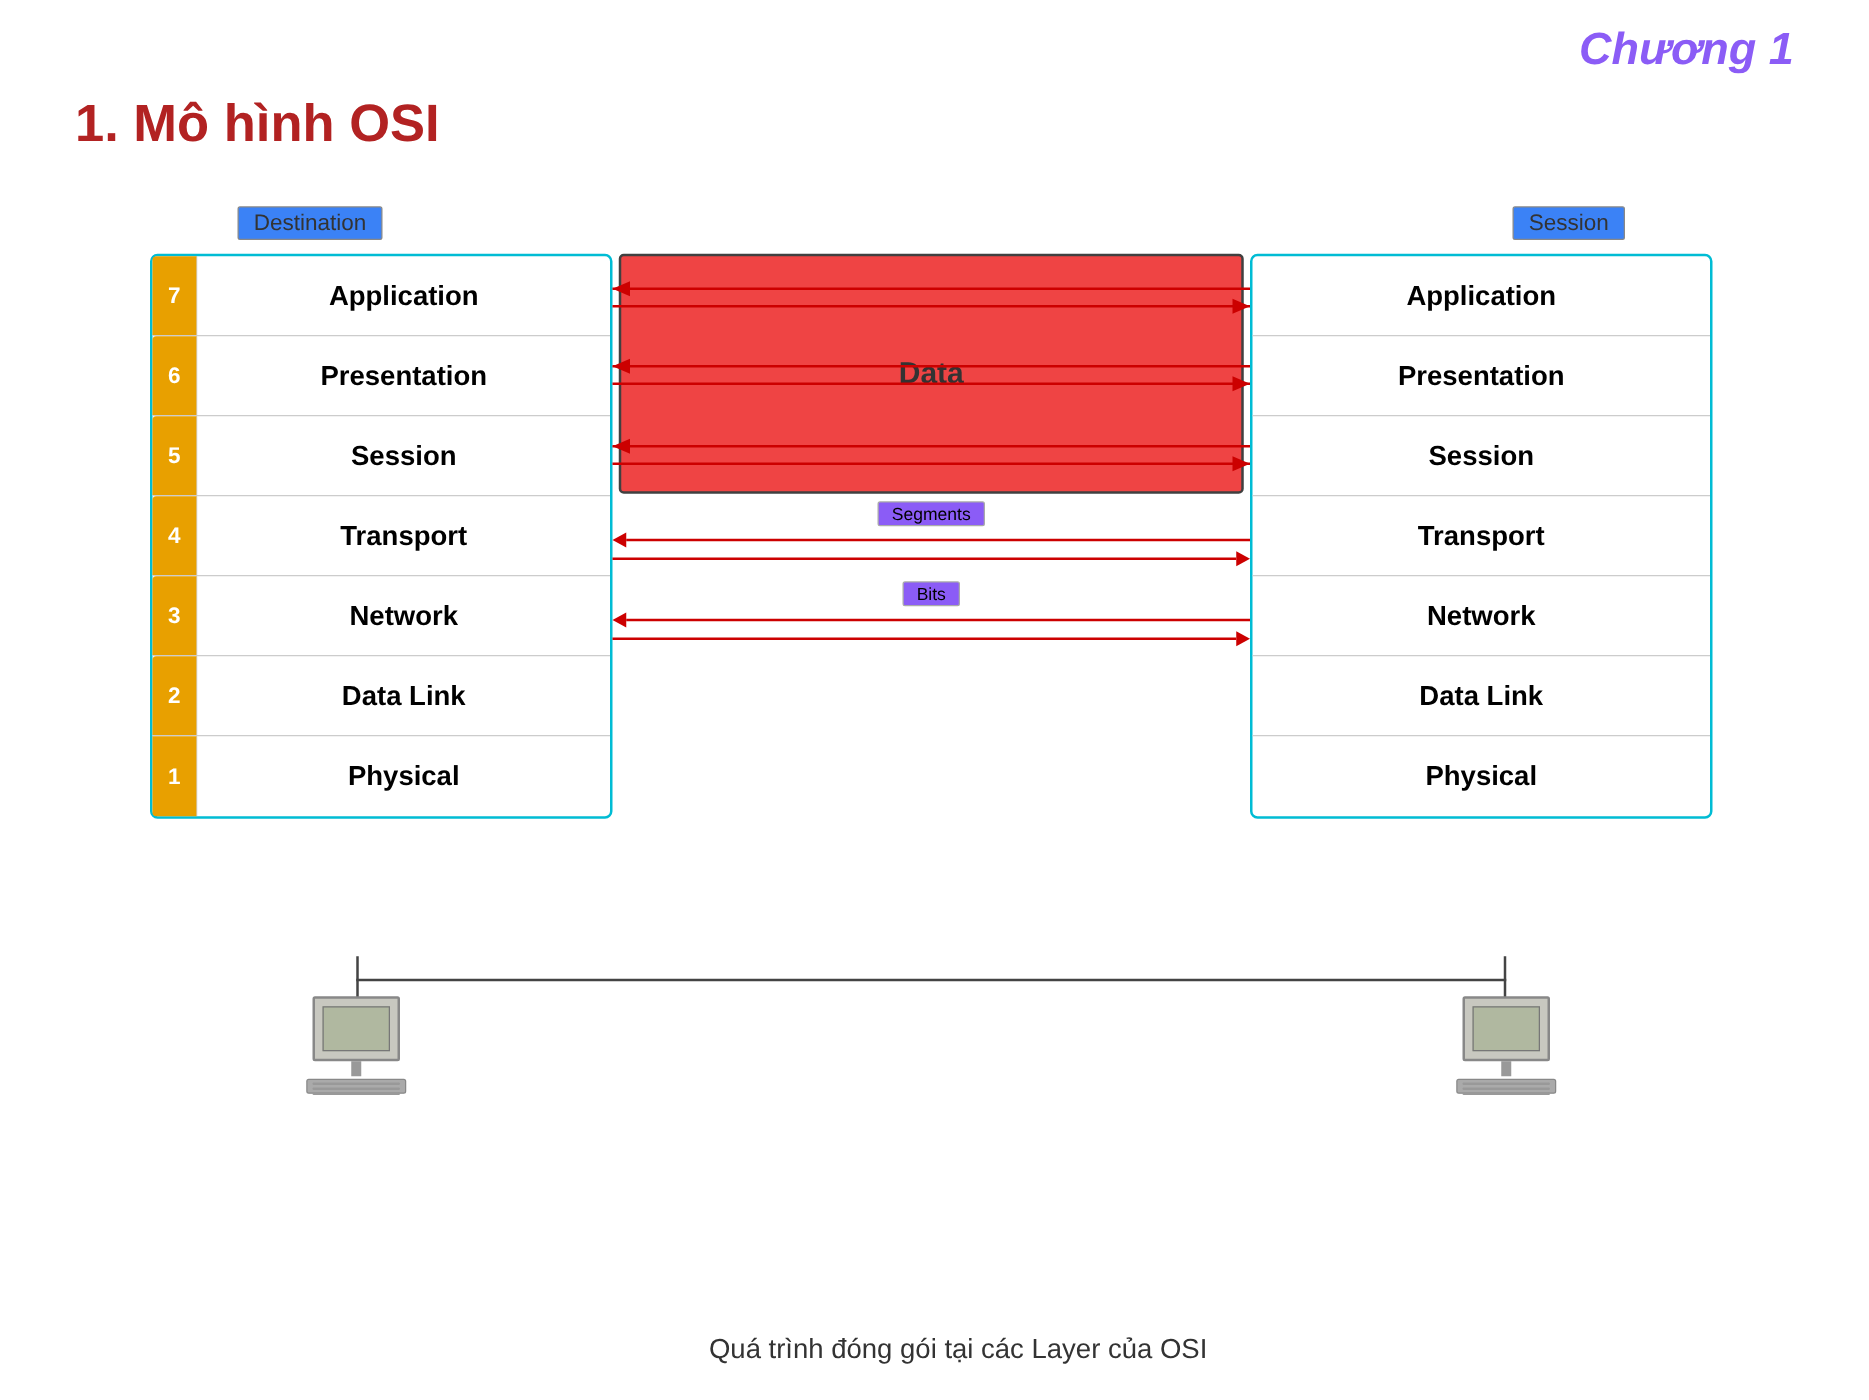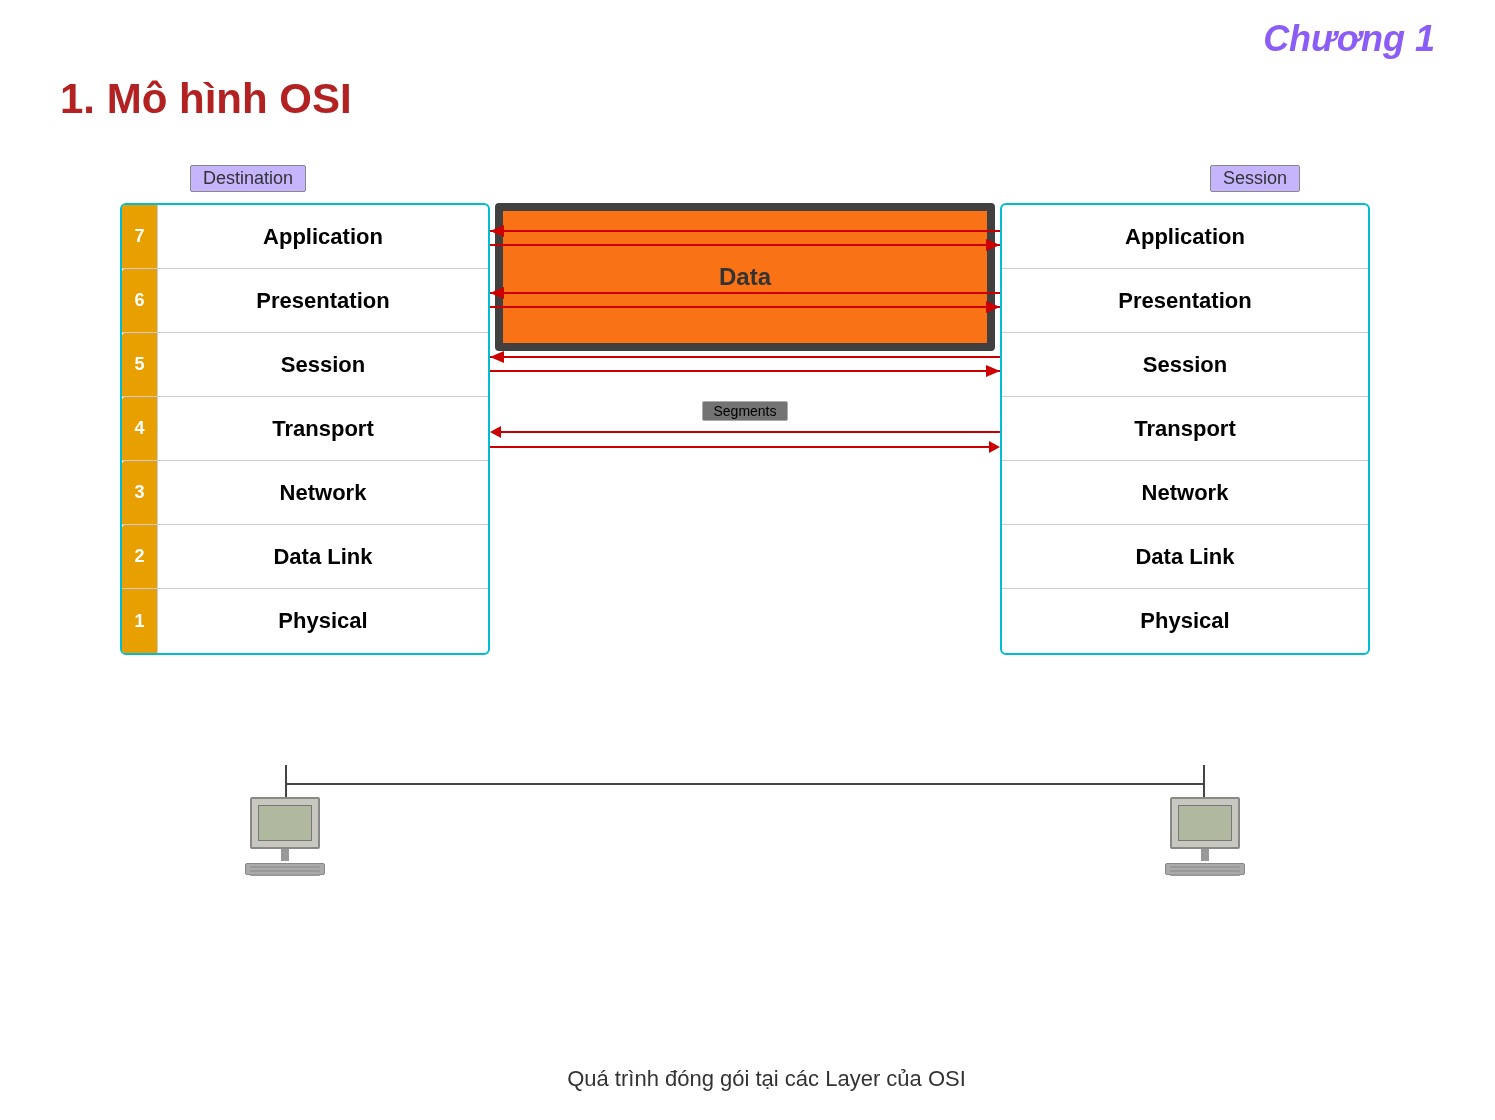--- a/index.html
+++ b/index.html
@@ -43,21 +43,21 @@
     }
 
     
     .col-label {
       position: absolute;
       top: 0px;
       font-size: 18px;
       color: #333;
       border: 1px solid #888;
       padding: 2px 12px;
-      background: #c4b5fd;
+      background: #3b82f6;
       border-radius: 2px;
     }
     .dest-label { left: 130px; }
     .src-label { right: 130px; }
 
     
     .osi-column {
       position: absolute;
       top: 38px;
       width: 370px;
@@ -103,23 +103,23 @@
       text-align: center;
       padding: 0 18px;
     }
 
     
     .data-box {
       position: absolute;
       top: 38px;
       left: 435px;
       right: 435px;
-      height: 148px; 
-      background: #f97316;
-      border: 8px solid #404040;
+      height: 192px; 
+      background: #ef4444;
+      border: 2px solid #404040;
       border-radius: 4px;
       display: flex;
       align-items: center;
       justify-content: center;
       font-size: 24px;
       font-weight: bold;
       color: #333;
       z-index: 5;
     }
 
@@ -248,21 +248,21 @@
       flex-direction: column;
       align-items: center;
       justify-content: center;
       gap: 3px;
     }
 
     .pdu-tag {
       font-size: 14px;
       border: 1px solid #aaa;
       padding: 1px 10px;
-      background: #737373;
+      background: #8b5cf6;
       border-radius: 2px;
       margin-bottom: 2px;
     }
 
     .double-arrow {
       display: flex;
       flex-direction: column;
       width: 100%;
       gap: 3px;
     }
@@ -398,20 +398,33 @@
         </div>
         <div class="a-right">
           <div class="shaft"></div>
           <div class="ah-r"></div>
         </div>
       </div>
     </div>
 
 
 
+    <div class="mid-arrow-row">
+      <div class="pdu-tag">Bits</div>
+      <div class="double-arrow">
+        <div class="a-left">
+          <div class="ah-l"></div>
+          <div class="shaft"></div>
+        </div>
+        <div class="a-right">
+          <div class="shaft"></div>
+          <div class="ah-r"></div>
+        </div>
+      </div>
+    </div>
   </div>
 
   <div class="vert-line-dest"></div>
   <div class="vert-line-src"></div>
   <div class="horiz-line"></div>
 
   <div class="computers">
 
     <div class="computer dest-computer">
       <div class="monitor">

